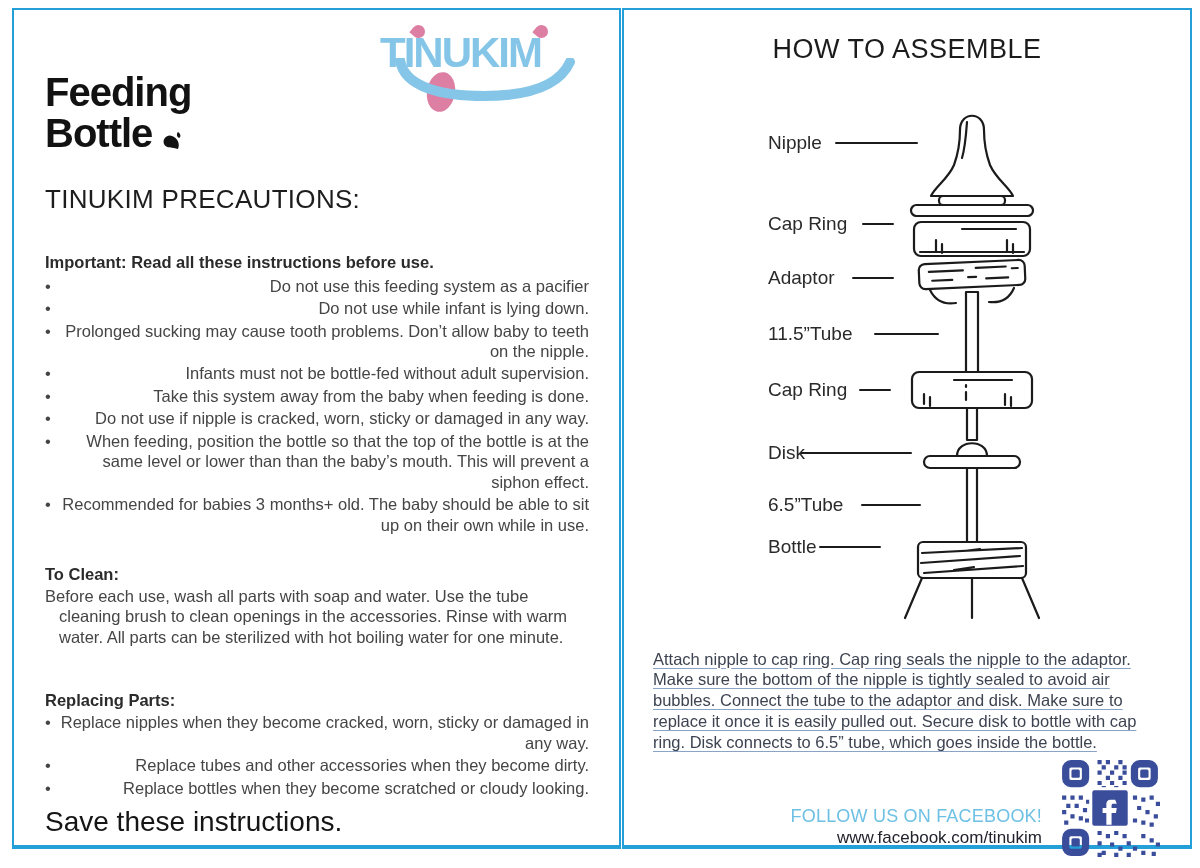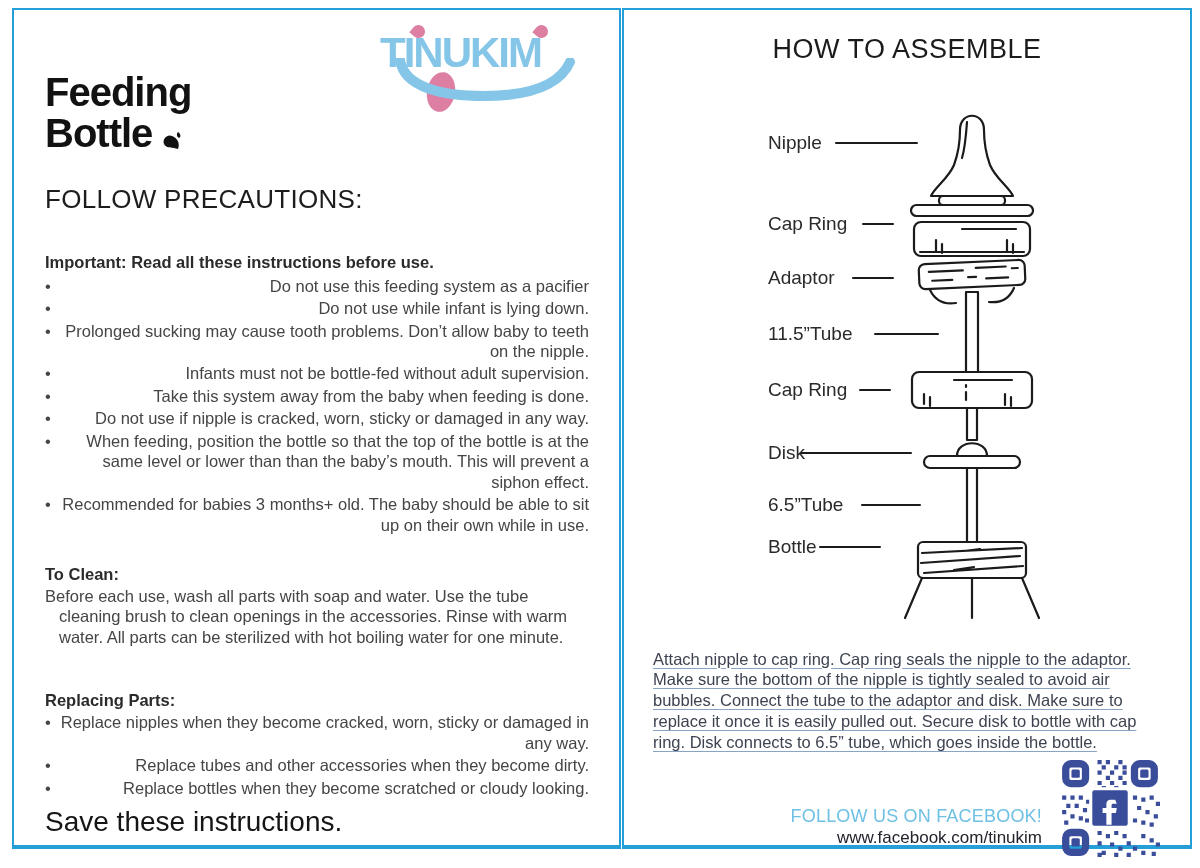--- a/index.html
+++ b/index.html
@@ -75,21 +75,21 @@
           <svg class="smile-svg" width="195" height="60" viewBox="0 0 195 60">
             <ellipse cx="55" cy="34" rx="14" ry="20" fill="#dd7fa3" transform="rotate(10 55 34)"></ellipse>
             <path d="M14 2 C18 30 58 38 98 38 C148 38 174 26 184 4" fill="none" stroke="#85c6e8" stroke-width="10" stroke-linecap="round"></path>
           </svg>
           <div class="brand-word">TINUKIM</div>
           <div class="idot idot-1"></div>
           <div class="idot idot-2"></div>
         </div>
       </div>
 
-      <h1 class="safety-heading">FOLLOW PRECAUTIONS:</h1>
+      <h1 class="safety-heading">TINUKIM PRECAUTIONS:</h1>
 
       <p class="important-line">Important: Read all these instructions before use.</p>
 
       <ul class="dotlist body-text">
         <li>Do not use this feeding system as a pacifier</li>
         <li>Do not use while infant is lying down.</li>
         <li>Prolonged sucking may cause tooth problems. Don’t allow baby to teeth on the nipple.</li>
         <li>Infants must not be bottle-fed without adult supervision.</li>
         <li>Take this system away from the baby when feeding is done.</li>
         <li>Do not use if nipple is cracked, worn, sticky or damaged in any way.</li>

